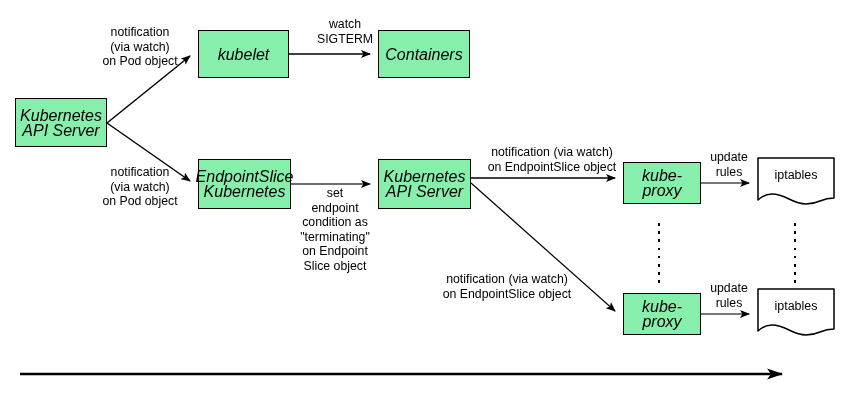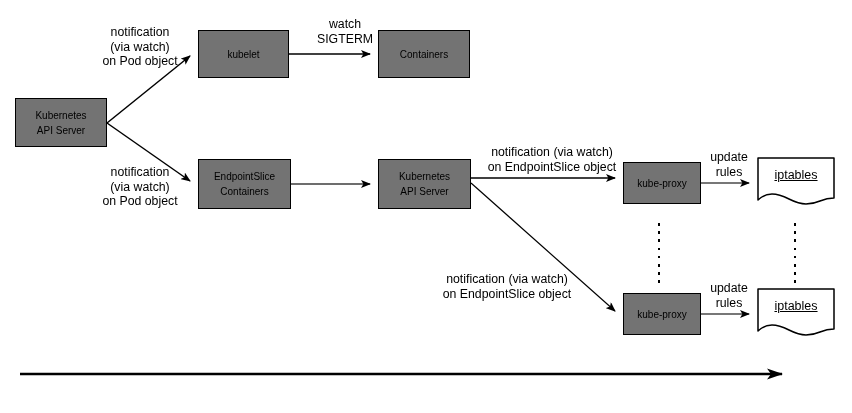--- a/index.html
+++ b/index.html
@@ -24,40 +24,40 @@
     left: 0;
     top: 0;
     width: 852px;
     height: 413px;
     pointer-events: none;
   }
   .node {
     position: absolute;
     box-sizing: border-box;
     border: 1.4px solid #000000;
-    background: #737373;
+    background: #86efac;
     display: flex;
     align-items: center;
     justify-content: center;
     text-align: center;
-    font-size: 10px;
+    font-size: 16px;
     line-height: 15px;
     color: #000000;
     white-space: pre-line;
+    font-style: italic;
   }
   .doc-node {
     position: absolute;
     display: flex;
     align-items: flex-start;
     justify-content: center;
     text-align: center;
     font-size: 12.5px;
     line-height: 15px;
     color: #000000;
-    text-decoration: underline;
   }
   .doc-node .doc-label {
     position: relative;
     z-index: 2;
     margin-top: 11px;
   }
   .doc-node svg {
     position: absolute;
     left: 0;
     top: 0;
@@ -135,21 +135,21 @@
   <div class="node" style="left:198px; top:30px; width:91px; height:48px;">
     <span>kubelet</span>
   </div>
 
   <div class="node" style="left:378px; top:30px; width:92px; height:48px;">
     <span>Containers</span>
   </div>
 
   <div class="node" style="left:198px; top:159px; width:93px; height:50px;">
     <span>EndpointSlice
-Containers</span>
+Kubernetes</span>
   </div>
 
   <div class="node" style="left:378px; top:159px; width:93px; height:50px;">
     <span>Kubernetes
 API Server</span>
   </div>
 
   <div class="node" style="left:623px; top:162px; width:78px; height:42px;">
     <span>kube-proxy</span>
   </div>
@@ -176,20 +176,26 @@
 (via watch)
 on Pod object</div>
 
   <div class="edge-label" style="left:300px; top:17px; width:90px;">watch
 SIGTERM</div>
 
   <div class="edge-label" style="left:80px; top:165px; width:120px;">notification
 (via watch)
 on Pod object</div>
 
+  <div class="edge-label" style="left:288px; top:186px; width:94px;">set
+endpoint
+condition as
+"terminating"
+on Endpoint
+Slice object</div>
 
   <div class="edge-label" style="left:476px; top:145px; width:152px;">notification (via watch)
 on EndpointSlice object</div>
 
   <div class="edge-label" style="left:431px; top:272px; width:152px;">notification (via watch)
 on EndpointSlice object</div>
 
   <div class="edge-label" style="left:700px; top:150px; width:58px;">update
 rules</div>
 

